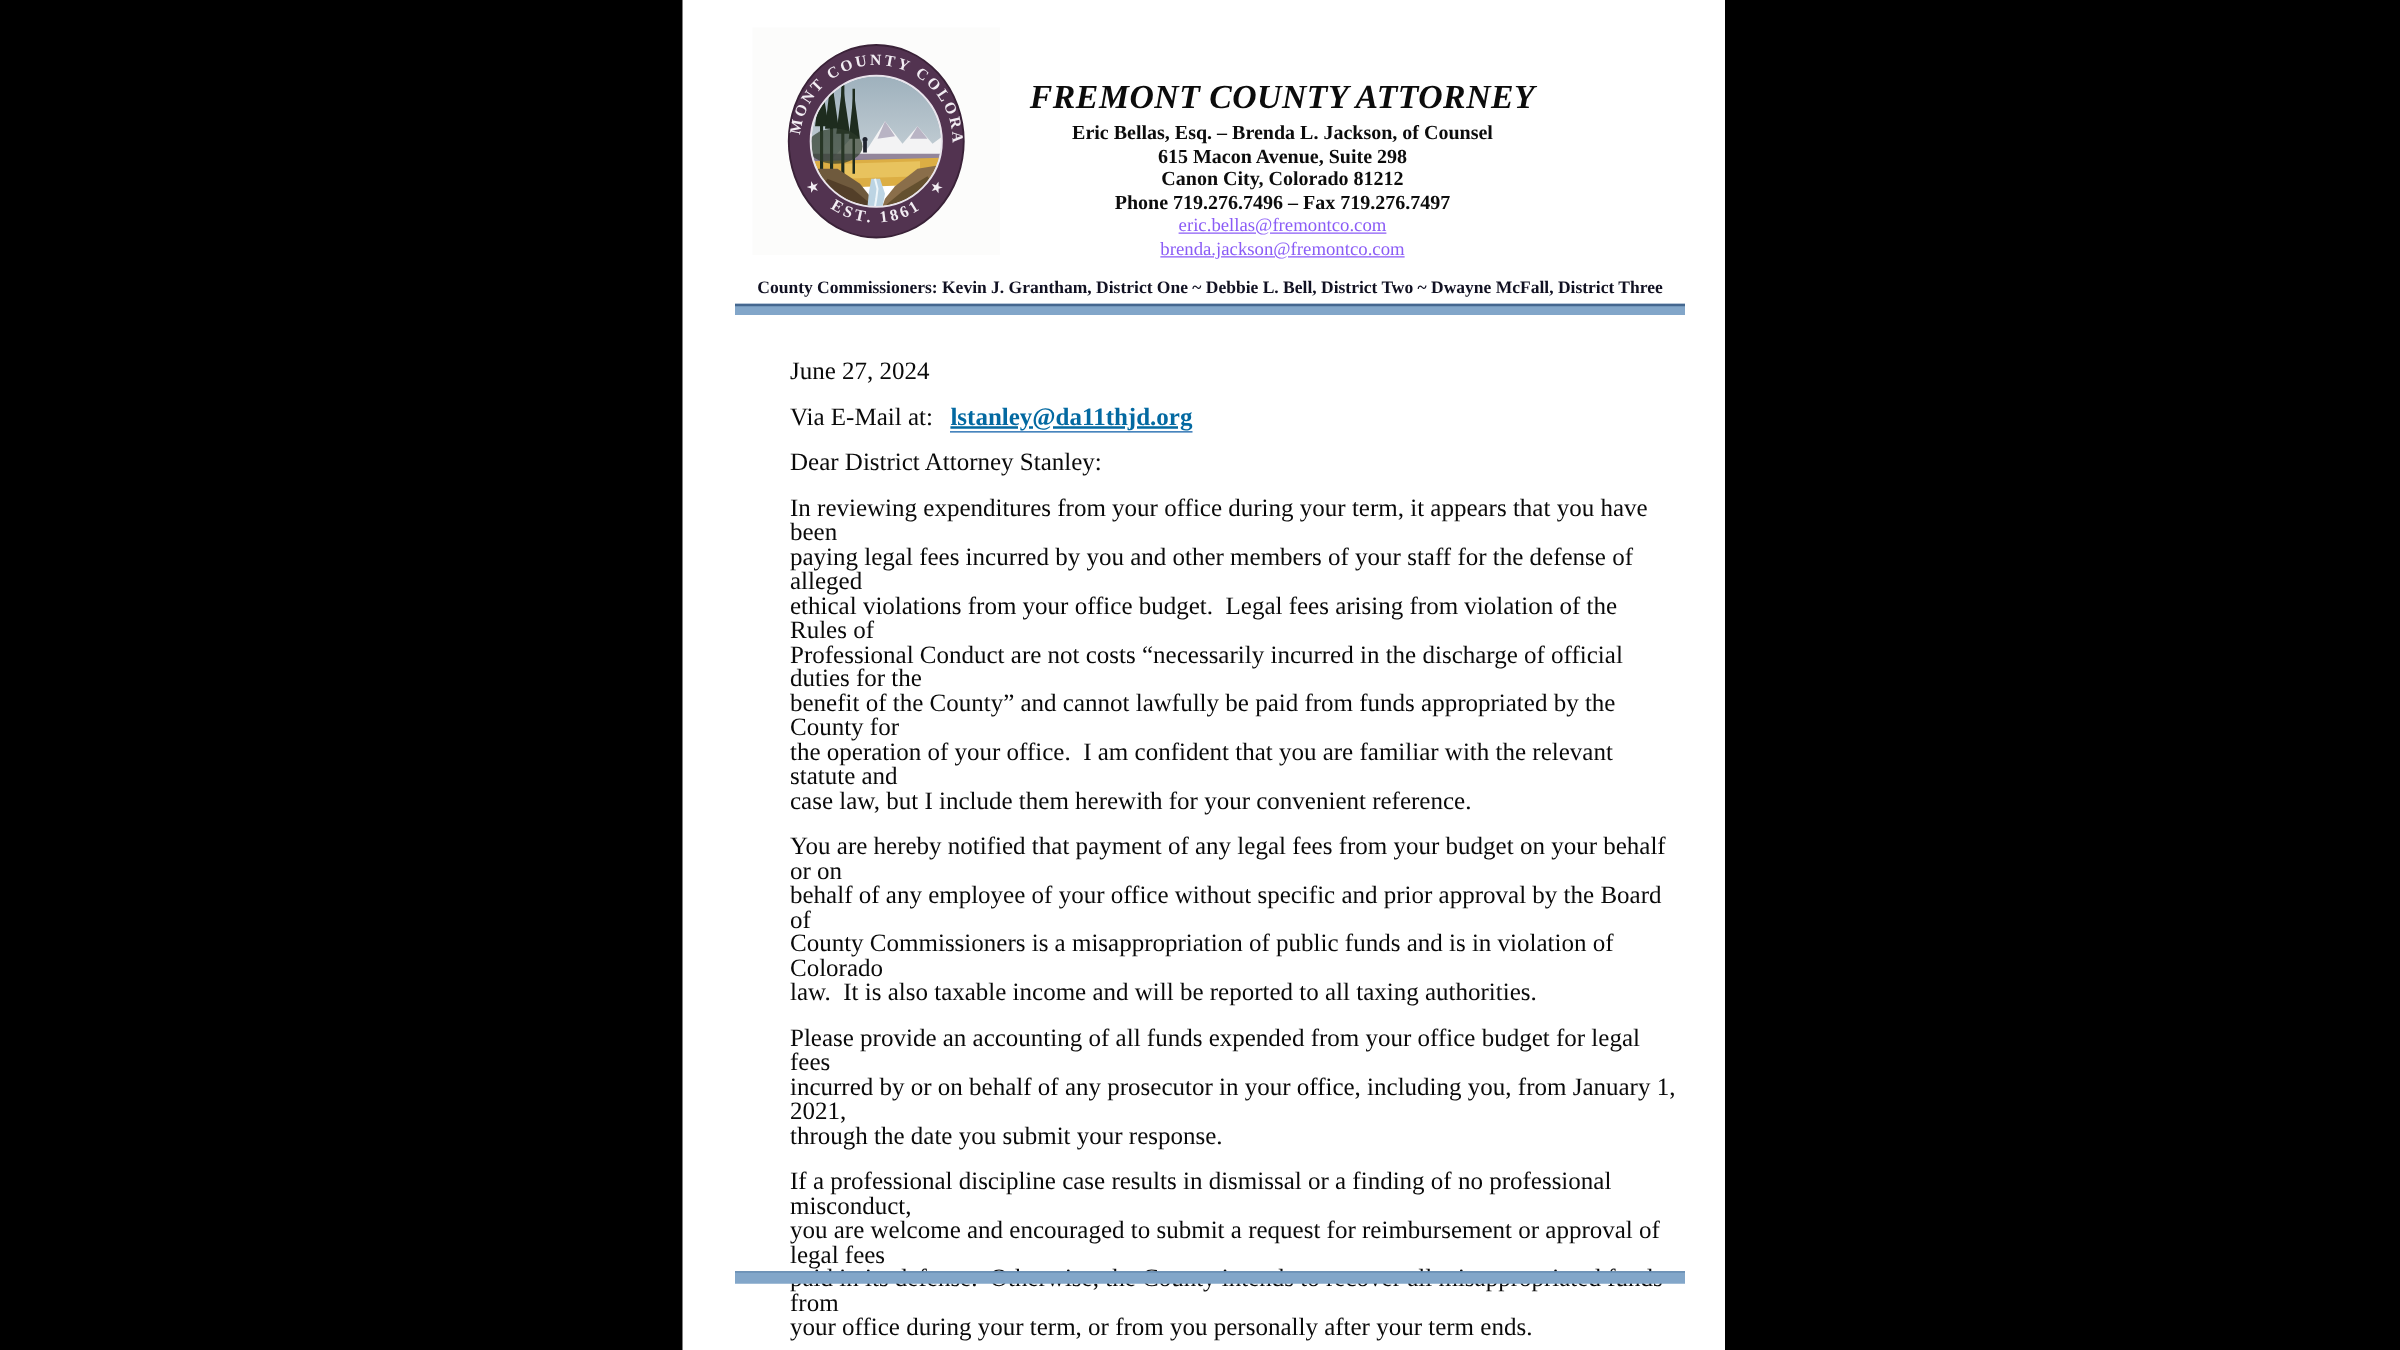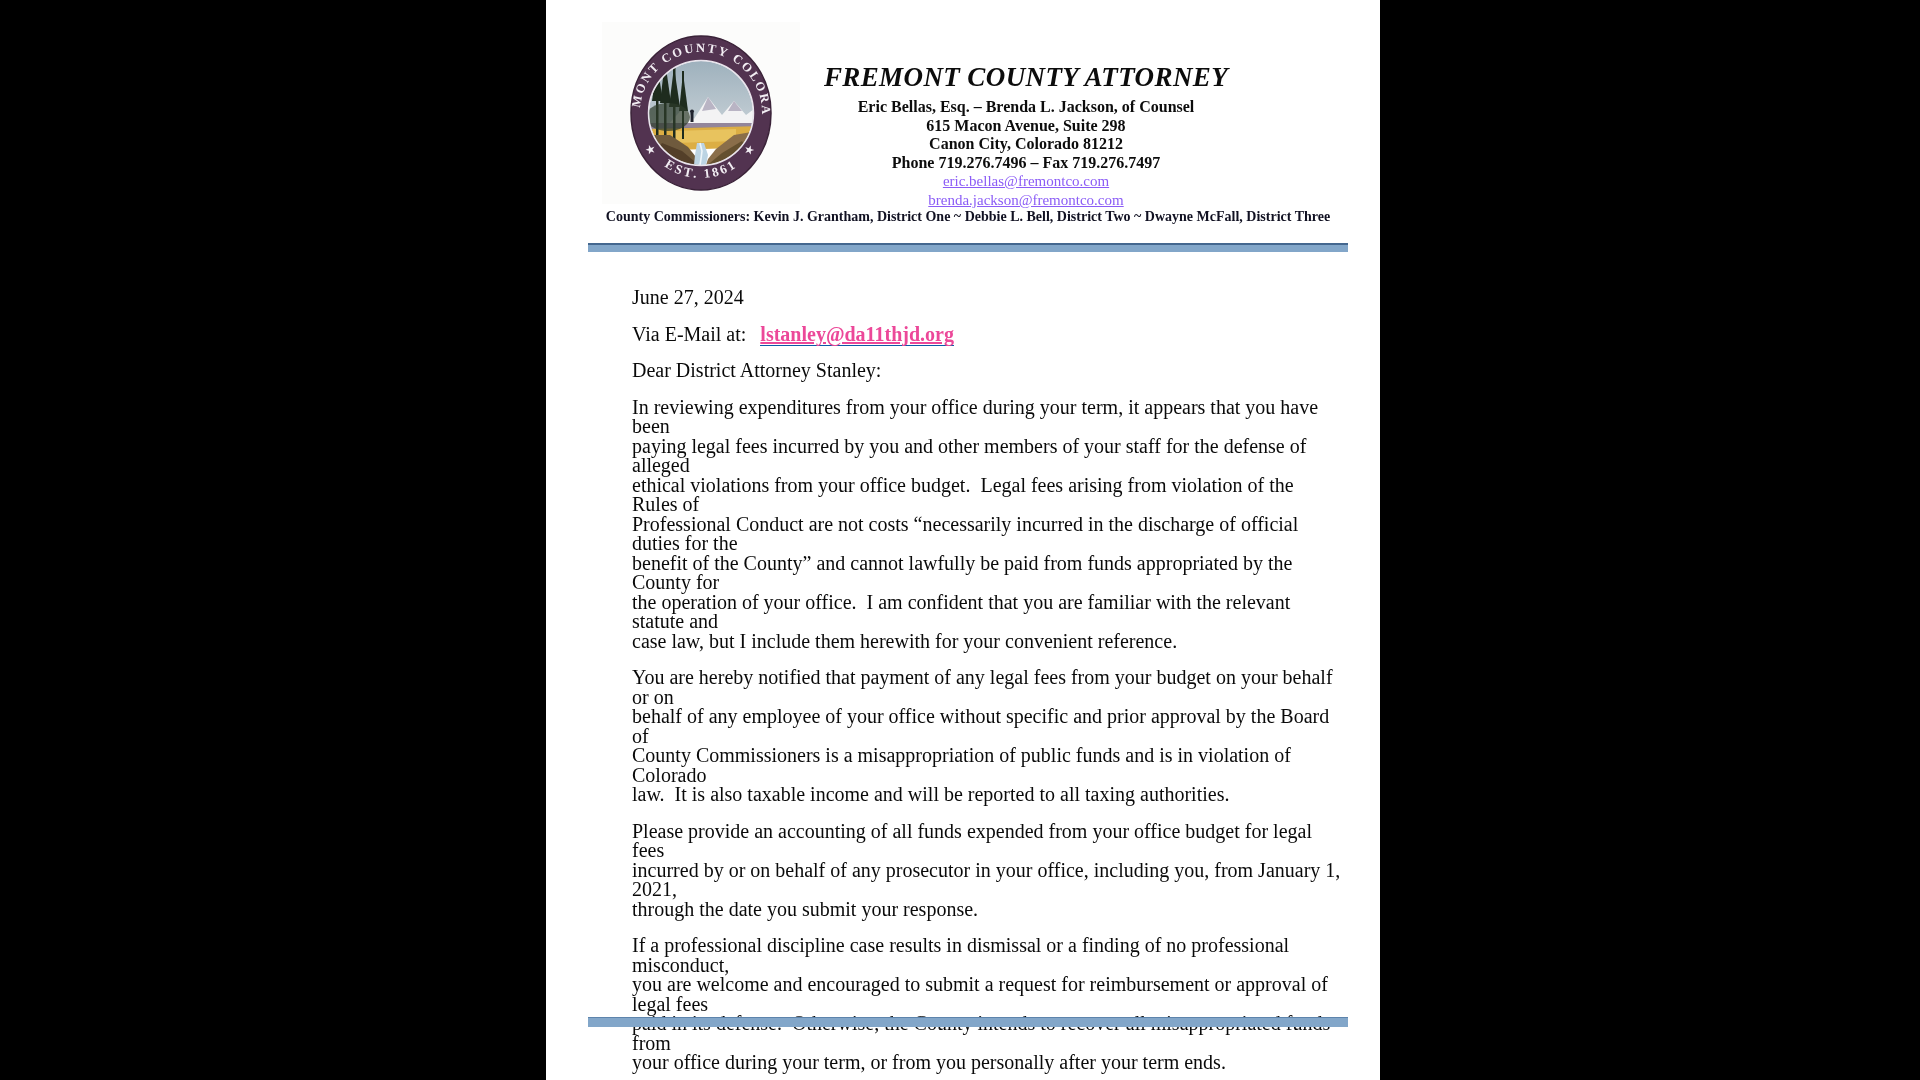--- a/index.html
+++ b/index.html
@@ -26,41 +26,41 @@
   }
   .header-title {
     font-size: 27px; font-weight: bold; font-style: italic;
     letter-spacing: 0.4px; white-space: nowrap; margin-bottom: 5px;
   }
   .header-line { font-size: 16px; font-weight: bold; line-height: 18.5px; }
   .header-email { font-size: 15px; line-height: 19px; }
   .header-email a { color: #8b5cf6; text-decoration: underline; cursor: pointer; }
 
   .commissioners {
-    position: absolute; left: 40px; top: 209px; width: 764px;
+    position: absolute; left: 40px; top: 223px; width: 764px;
     text-align: center; font-size: 14px; font-weight: bold; color: #111122;
     white-space: nowrap;
   }
   .rule {
     position: absolute; left: 42px; width: 760px; height: 9px;
     background: #82a6c9; border-top: 2px solid #44678f;
   }
   .rule.header-rule { top: 243px; }
   .rule.footer-rule { top: 1017px; border-top: 1px solid #5d84ac; height: 10px; }
 
   
   .letter {
     position: absolute; left: 86px; top: 288px; width: 710px;
     font-size: 20px; line-height: 19.5px; color: #0a0a0a;
   }
   .letter p { margin: 0 0 17px 0; white-space: pre-wrap; }
   .via-line { margin-bottom: 17px; }
   .via-line .label { white-space: pre; }
   .via-line a {
-    color: #ec4899; font-weight: bold; text-decoration: underline;
+    color: #0369a1; font-weight: bold; text-decoration: underline;
     border-bottom: 1.5px solid #0b5ca8; margin-left: 9px; cursor: pointer;
   }
 
   .signature-block { margin: 4px 0 0 6px; height: 76px; }
   .signoff-name { margin-top: 22px; line-height: 19.5px; text-align: center; }
   .enclosures { margin-top: 17px; font-family: Liberation Mono, monospace; }
 </style>
 </head>
 <body>
 

